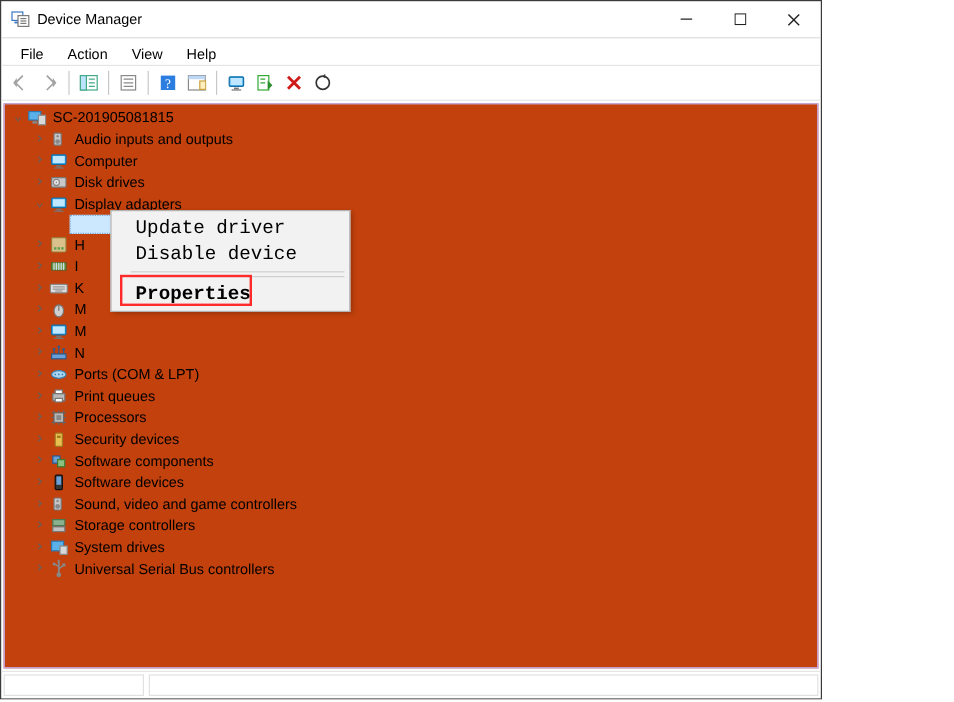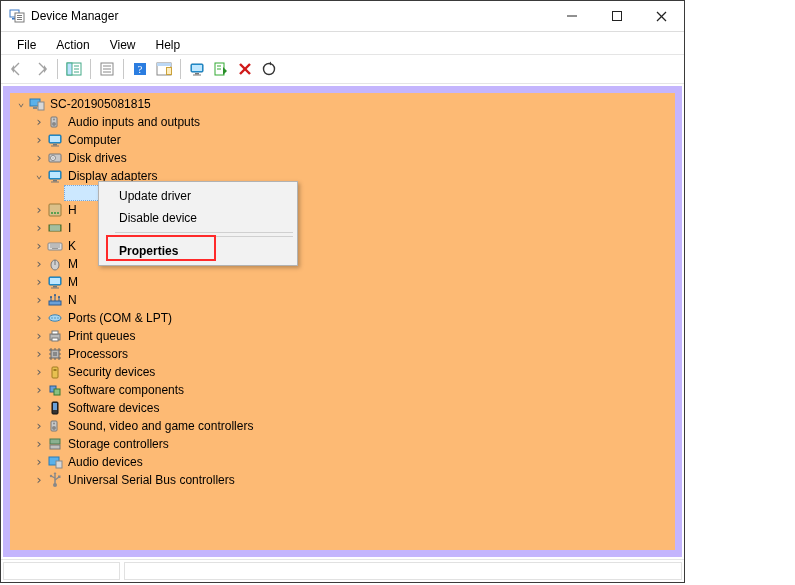--- a/index.html
+++ b/index.html
@@ -84,25 +84,25 @@
   .content {
     flex: 1;
     display: flex;
     flex-direction: column;
     padding: 0;
     overflow: hidden;
     position: relative;
   }
   .tree-wrap {
     flex: 1;
-    border: 7px solid #c4b5fd;
+    border: 1px solid #c4b5fd;
     margin: 2px;
     overflow: hidden;
     position: relative;
-    background:#fdba74;
+    background:#c2410c;
   }
   .tree {
     position: relative;
     padding: 2px 0 0 0;
   }
   .row {
     display: flex;
     align-items: center;
     height: 18px;
     white-space: nowrap;
@@ -142,21 +142,22 @@
     border: 1px solid #b2b2b2;
     box-shadow: 2px 2px 4px rgba(0,0,0,.25);
     padding: 3px 2px;
     z-index: 10;
   }
   .cm-item {
     height: 22px;
     display: flex;
     align-items: center;
     padding-left: 18px;
-    font-size: 12px;
+    font-size: 16px;
+    font-family: Liberation Mono, monospace;
   }
   .cm-divider {
     height: 1px;
     background: #d0d0d0;
     margin: 3px 2px 3px 14px;
   }
   .cm-item.bold { font-weight: 700; }
   .cm-highlight {
     position: absolute;
     border: 2px solid #ff2a2a;
@@ -542,21 +543,21 @@
       <span class="label">Storage controllers</span>
           </div>
           <div class="row indent1">
             <span class="exp closed"></span>
       <span class="node-icon">
               <svg width="16" height="16" viewBox="0 0 16 16">
                 <rect x="2" y="3" width="10" height="8" fill="#5ab1ea" stroke="#2a7bb5"></rect>
                 <rect x="9" y="7" width="6" height="7" fill="#d8d8d8" stroke="#888"></rect>
               </svg>
             </span>
-      <span class="label">Audio devices</span>
+      <span class="label">System drives</span>
           </div>
           <div class="row indent1">
             <span class="exp closed"></span>
       <span class="node-icon">
               <svg width="16" height="16" viewBox="0 0 16 16">
                 <circle cx="8" cy="13" r="2" fill="#888"></circle>
                 <line x1="8" y1="2" x2="8" y2="13" stroke="#888" stroke-width="1.5"></line>
                 <line x1="8" y1="6" x2="4" y2="4" stroke="#888" stroke-width="1.3"></line>
                 <line x1="8" y1="8" x2="12" y2="5" stroke="#888" stroke-width="1.3"></line>
                 <circle cx="4" cy="4" r="1.2" fill="#888"></circle>

